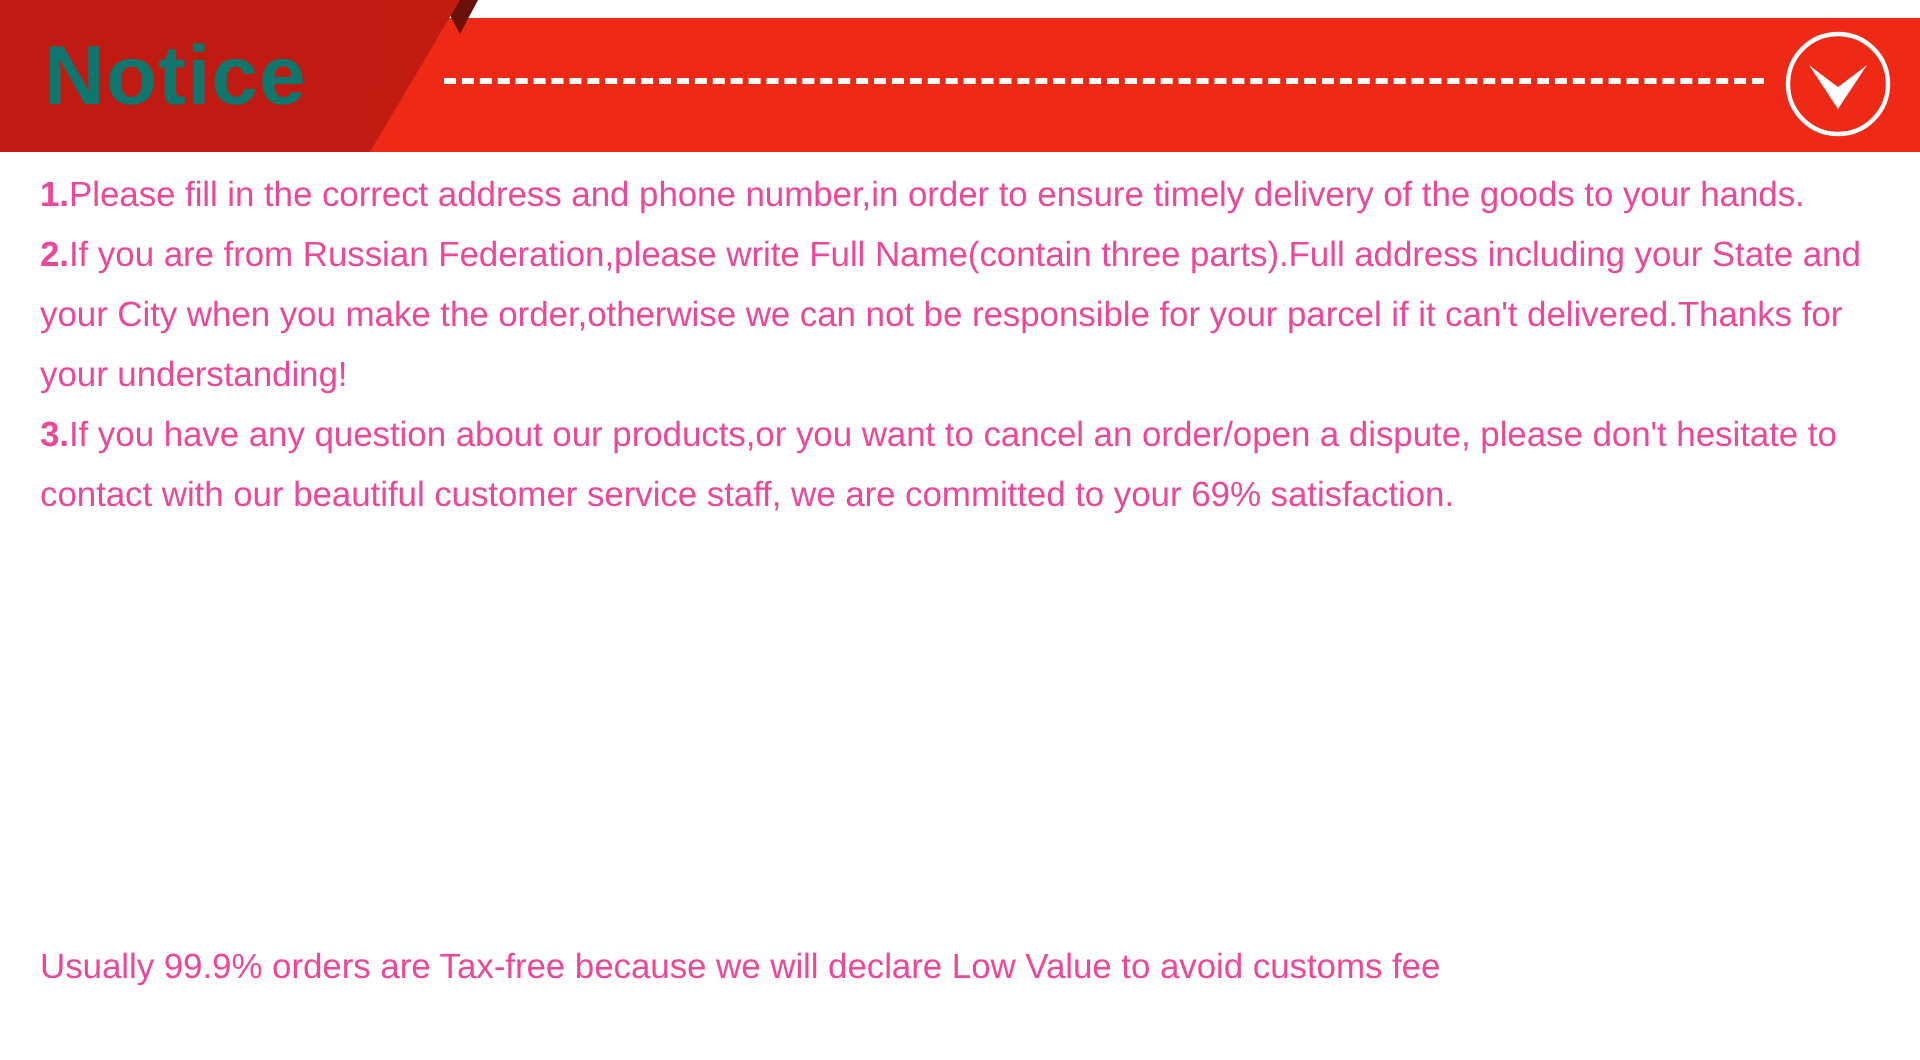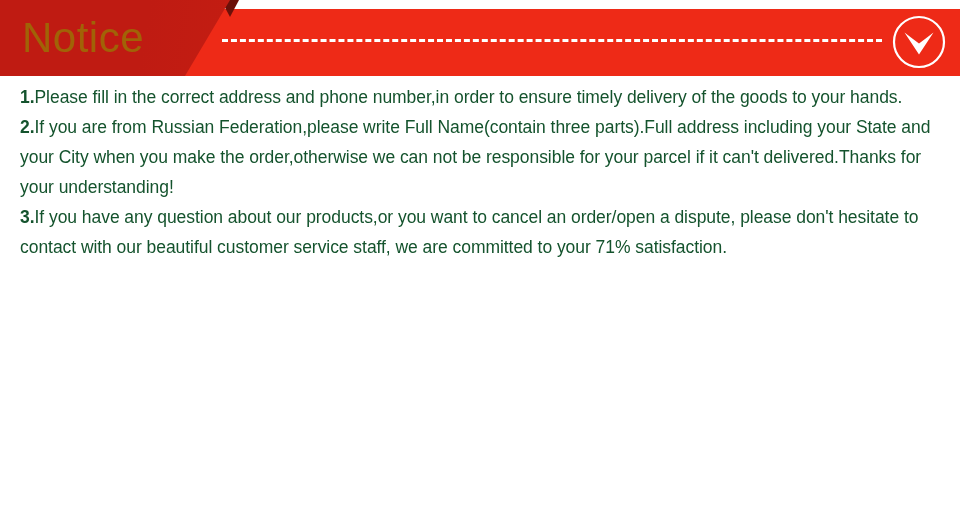--- a/index.html
+++ b/index.html
@@ -74,22 +74,22 @@
     background: linear-gradient(100deg, #bf1b12 0%, #bf1b12 58%, #c41d12 100%);
     -webkit-clip-path: polygon(0 0, 230px 0, 185px 100%, 0 100%);
     clip-path: polygon(0 0, 230px 0, 185px 100%, 0 100%);
   }
 
   .banner-title {
     position: absolute;
     left: 22px;
     top: 50%;
     transform: translateY(-50%);
-    color: #a16207;
-    font-weight: normal;
+    color: #0f766e;
+    font-weight: bold;
     font-size: 42px;
     line-height: 1;
     letter-spacing: 0.5px;
     white-space: nowrap;
   }
   .banner-title.tax { font-size: 43px; }
 
   
   .banner-icon {
     position: absolute;
@@ -110,21 +110,21 @@
   .tax-body {
     position: absolute;
     left: 20px;
     top: 468px;
     width: 925px;
   }
 
   .para {
     font-size: 17.5px;
     line-height: 30px;
-    color: #14532d;
+    color: #ec4899;
     margin: 0;
     letter-spacing: -0.05px;
   }
   .para .num {
     font-weight: bold;
   }
 </style>
 </head>
 <body>
 
@@ -140,18 +140,21 @@
       <svg viewBox="0 0 58 58" xmlns="http://www.w3.org/2000/svg" aria-hidden="true">
         <circle cx="29" cy="29" r="25" fill="none" stroke="#ffffff" stroke-width="2.2"></circle>
         <path d="M14.5 19.5 L29 41.5 L43.5 19.5 L37 24.5 L29 30.5 L21 24.5 Z" fill="#ffffff"></path>
       </svg>
     </div>
   </div>
 
   <div class="notice-body">
     <p class="para"><span class="num">1.</span><span>Please fill in the correct address and phone number,in order to ensure timely delivery of the goods to your hands.</span></p>
     <p class="para"><span class="num">2.</span><span>If you are from Russian Federation,please write Full Name(contain three parts).Full address including your State and your City when you make the order,otherwise we can not be responsible for your parcel if it can't delivered.Thanks for your understanding!</span></p>
-    <p class="para"><span class="num">3.</span><span>If you have any question about our products,or you want to cancel an order/open a dispute, please don't hesitate to contact with our beautiful customer service staff, we are committed to your 71% satisfaction.</span></p>
+    <p class="para"><span class="num">3.</span><span>If you have any question about our products,or you want to cancel an order/open a dispute, please don't hesitate to contact with our beautiful customer service staff, we are committed to your 69% satisfaction.</span></p>
   </div>
 
 
+  <div class="tax-body">
+    <p class="para"><span>Usually 99.9% orders are Tax-free because we will declare Low Value to avoid customs fee</span></p>
+  </div>
 
 </div>
 
 </body></html>

